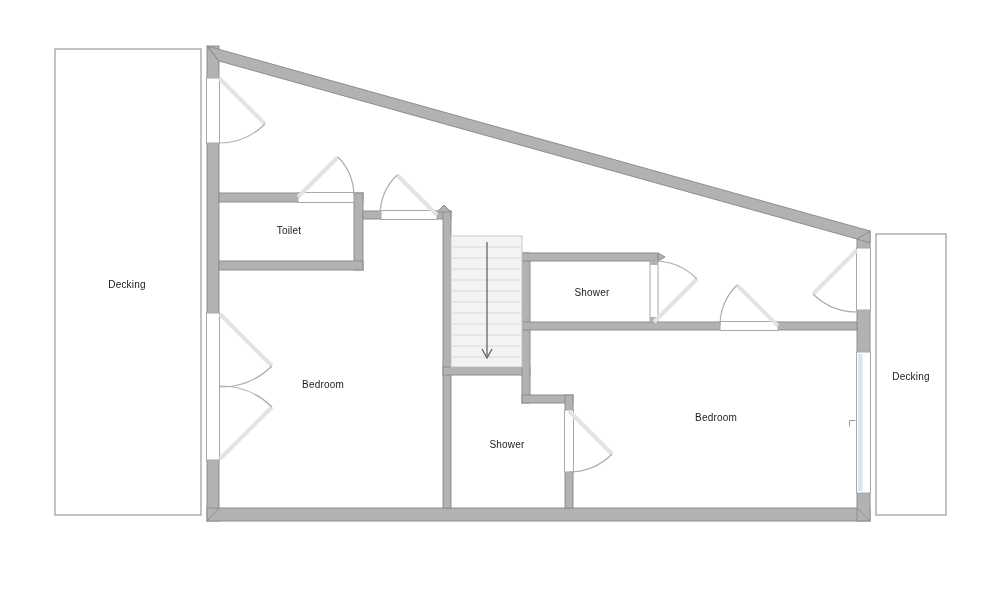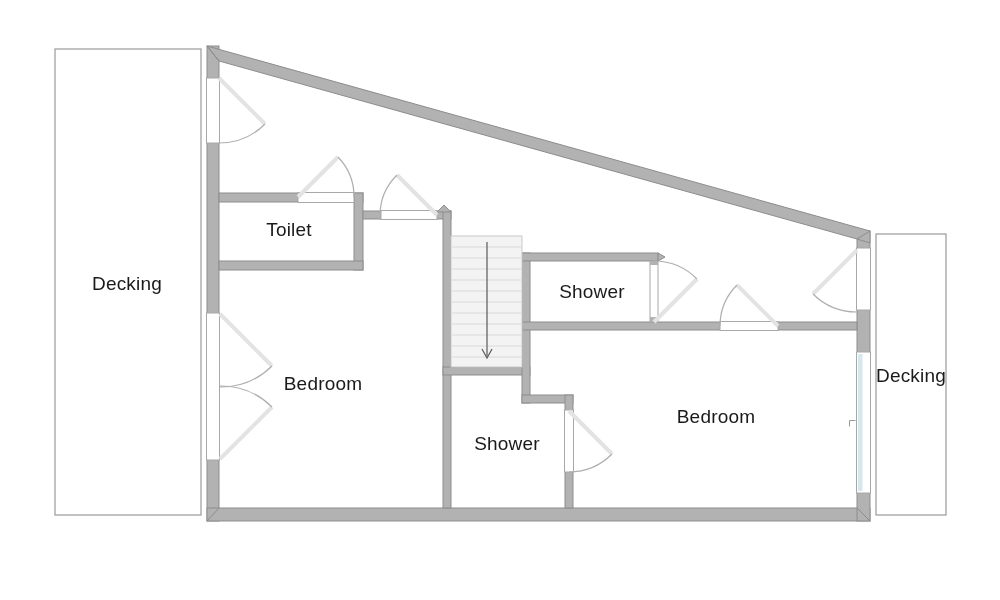--- a/index.html
+++ b/index.html
@@ -19,21 +19,21 @@
   .stub{fill:var(--wall-fill,#b2b2b2);stroke:none;}
   .leaf{stroke:var(--door-leaf,#e3e3e3);stroke-width:4;fill:none;}
   .arc{stroke:var(--door-arc,#aeaeae);stroke-width:1.2;fill:none;}
   .stair-box{fill:var(--stair-fill,#f3f3f3);stroke:var(--stair-edge,#c9c9c9);stroke-width:1;}
   .tread{stroke:var(--stair-line,#d9d9d9);stroke-width:1;}
   .arrow{stroke:var(--arrow,#5a5a5a);stroke-width:1.2;fill:none;}
   .glazing{fill:var(--glazing,#d5e8ee);stroke:none;}
   .handle{stroke:var(--deck-edge,#9a9a9a);stroke-width:1;fill:none;}
   .room-label{
     position:absolute;transform:translate(-50%,-50%);
-    font-size:19px;color:var(--label-text,#1a1a1a);
+    font-size:10px;color:var(--label-text,#1a1a1a);
     white-space:nowrap;letter-spacing:0.2px;
   }
 </style>
 </head>
 <body>
 
 <div id="plan">
 <svg width="1000" height="600" viewBox="0 0 1000 600">
 
   <rect class="deck" x="55" y="49" width="146" height="466"></rect>

